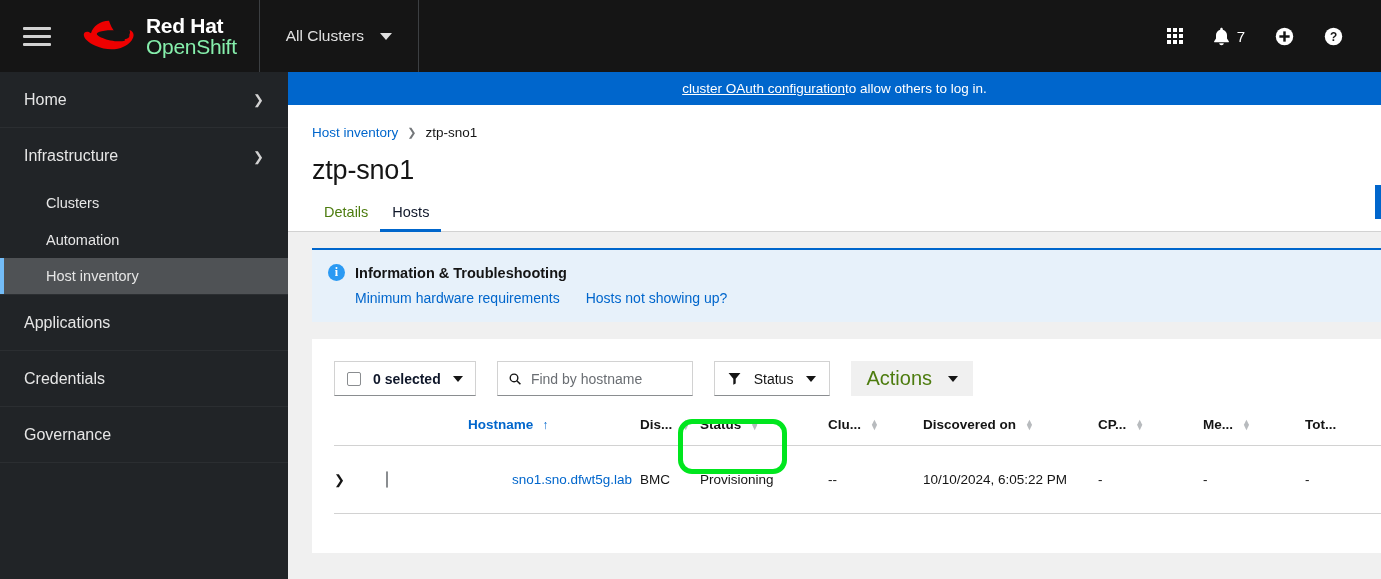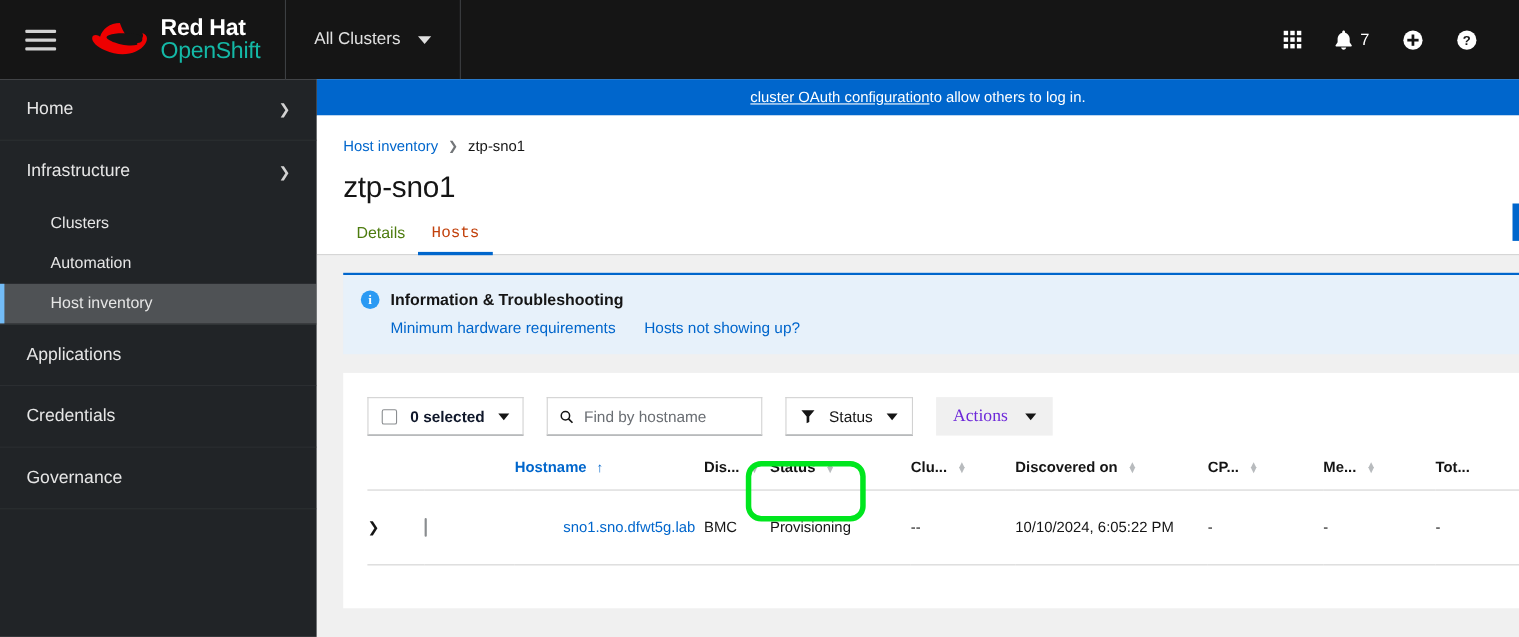--- a/index.html
+++ b/index.html
@@ -22,21 +22,21 @@
     width: 46px; height: 72px;
     display: flex; flex-direction: column;
     align-items: center; justify-content: center;
     gap: 5px; margin-left: 14px; cursor: pointer;
   }
   .hamburger span { display:block; width: 28px; height: 3px; background: #d2d2d2; border-radius: 1px; }
   .logo-wrap { display: flex; align-items: center; margin-left: 20px; gap: 9px; }
   .rh-hat { width: 57px; height: 36px; flex: 0 0 auto; }
   .logo-text { display: flex; flex-direction: column; line-height: 1.02; }
   .logo-text .l1 { color: #fff; font-size: 21px; font-weight: bold; letter-spacing: -0.3px; }
-  .logo-text .l2 { color: #14b8a6; font-size: 21px; font-weight: 400; letter-spacing: -0.3px; }
+  .logo-text .l2 { color: #86efac; font-size: 21px; font-weight: 400; letter-spacing: -0.3px; }
   .divider-v { width: 1px; height: 72px; background: #3c3f42; }
   .clusters-sel {
     height: 72px; display: flex; align-items: center; gap: 16px;
     padding: 0 26px; color: #e0e0e0; font-size: 15.5px; cursor: pointer;
   }
   .caret-down {
     width: 0; height: 0;
     border-left: 6px solid transparent; border-right: 6px solid transparent;
     border-top: 7px solid #e0e0e0;
   }
@@ -100,21 +100,21 @@
     letter-spacing: -0.2px;
   }
   .tabs {
     display: flex; gap: 0; padding: 18px 0 0 24px;
     border-bottom: 1px solid #d2d2d2; position: relative;
   }
   .tab {
     padding: 0 12px 11px 12px; font-size: 14.5px; color: #4d7c0f;
     cursor: pointer; position: relative;
   }
-  .tab.active { color: #c2410c; font-family: Liberation Mono, monospace; }
+  .tab.active { color: #0f172a; }
   .tab.active::after {
     content: ""; position: absolute; left: 0; right: 0; bottom: -1px;
     height: 3px; background: #06c;
   }
   .page-body { background: #f0f0f0; padding: 16px 0 0 24px; height: 100%; }
 
   
   .alert {
     background: #e7f1fa; border-top: 2px solid #06c;
     padding: 14px 16px 16px 16px; width: 1085px;
@@ -163,21 +163,21 @@
   .tb-filter {
     display: flex; align-items: center; gap: 13px;
     border: 1px solid #d2d2d2; border-bottom: 1px solid #8a8d90;
     height: 35px; padding: 0 13px; cursor: pointer; background: #fff;
   }
   .tb-filter .lbl { font-size: 14px; color: #151515; }
   .tb-actions {
     display: flex; align-items: center; gap: 16px;
     background: #f0f0f0; height: 35px; padding: 0 15px; cursor: pointer;
   }
-  .tb-actions .lbl { font-size: 16px; color: #6d28d9; font-family: Liberation Serif, serif; }
+  .tb-actions .lbl { font-size: 20px; color: #4d7c0f; }
 
   table { border-collapse: collapse; width: 1051px; margin-top: 21px; table-layout: fixed; }
   th {
     text-align: left; font-size: 13.5px; font-weight: bold; color: #151515;
     padding: 0 0 13px 0; border-bottom: 1px solid #d2d2d2; vertical-align: bottom;
   }
   th .th-inner { display: flex; align-items: center; gap: 9px; }
   th.sorted .th-inner { color: #06c; }
   .sort-both { display: inline-flex; flex-direction: column; line-height: 5px; color: #b8bbbe; font-size: 9px; }
   .sort-asc { color: #06c; font-size: 12px; line-height: 12px; }

